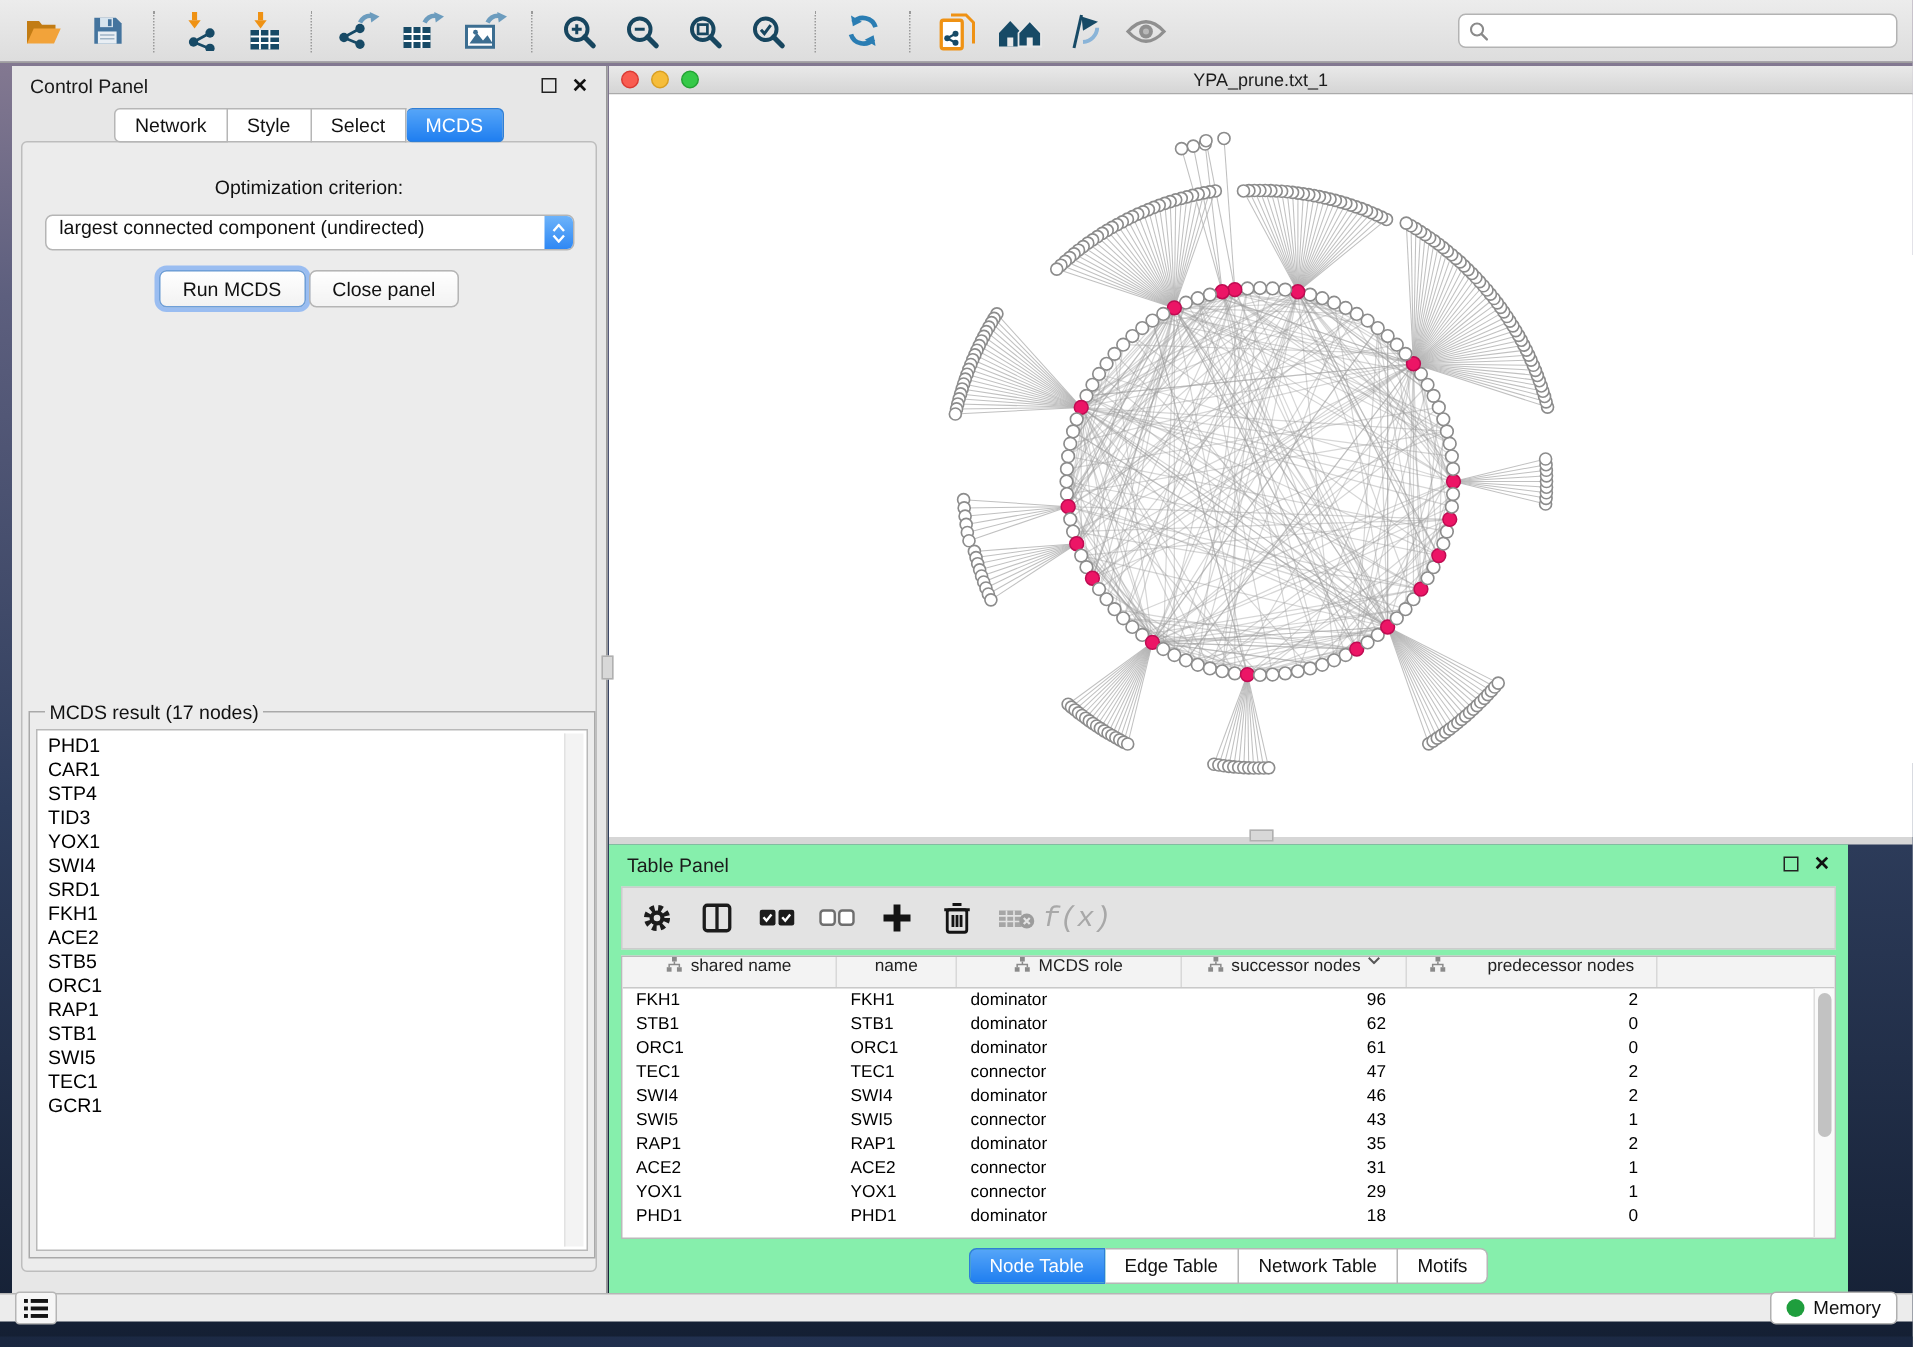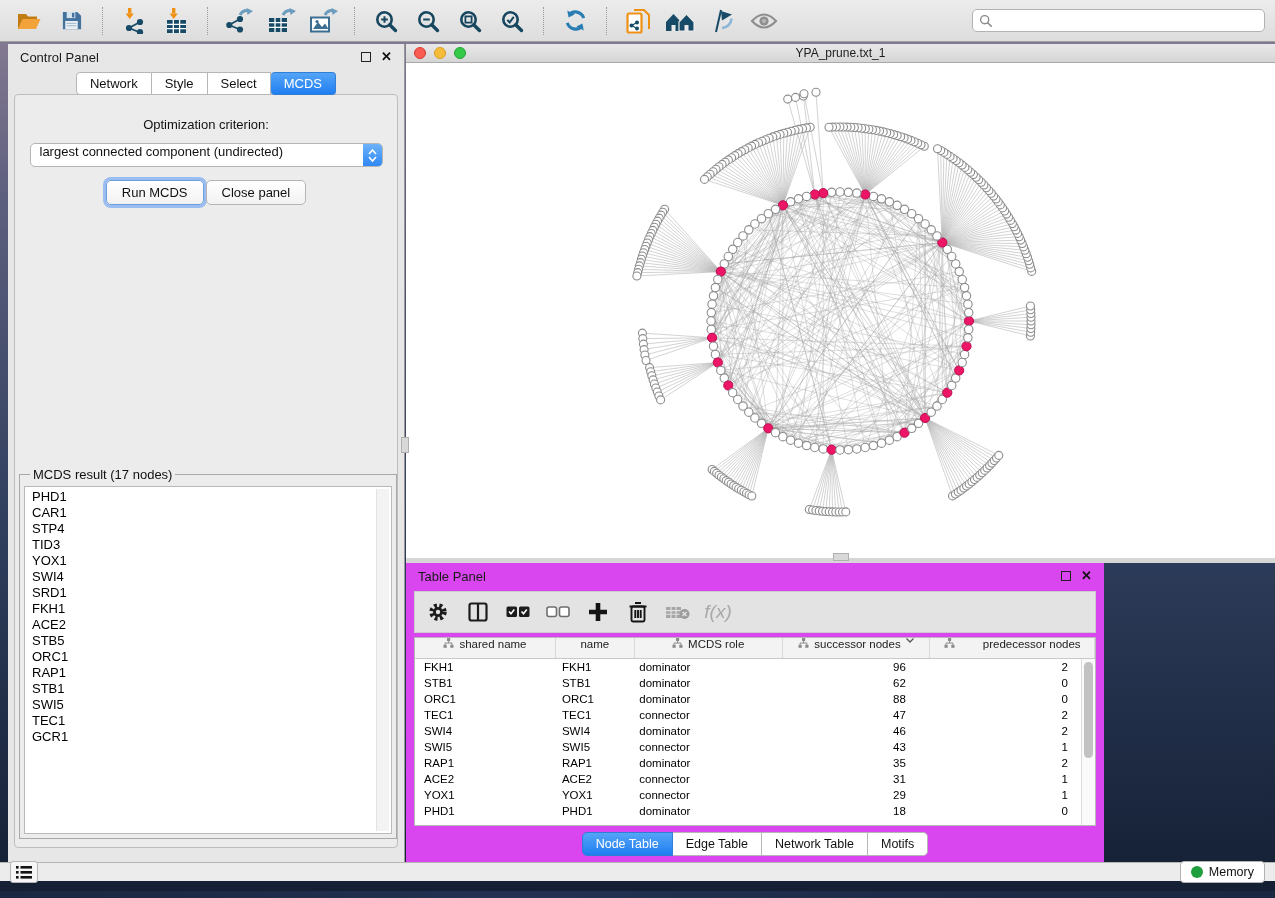--- a/index.html
+++ b/index.html
@@ -66,26 +66,26 @@
   .light.green{background:#35c948;border:1px solid #24a334;}
   .nw-name{position:absolute;left:0;right:0;text-align:center;font-size:12px;color:#1c1c1c;}
   .net-canvas{position:relative;width:869px;height:495px;background:#fff;overflow:hidden;}
 
   
   .vsplit-grip{position:absolute;left:401px;top:437px;width:8px;height:16px;background:#d8d8d8;border:1px solid #b0b0b0;z-index:5;}
   .hsplit{position:absolute;left:406px;top:558px;width:869px;height:5px;background:#d6d6d6;}
   .hsplit-grip{position:absolute;left:427px;top:-5px;width:16px;height:8px;background:#d8d8d8;border:1px solid #b0b0b0;}
 
   
-  .table-panel{position:absolute;left:406px;top:563px;width:698px;height:299px;background:#d946ef;
+  .table-panel{position:absolute;left:406px;top:563px;width:826px;height:299px;background:#86efac;
     display:flex;flex-direction:column;}
   .tp-toolbar{margin:2px 8px 0 8px;height:42px;background:#e3e3e3;border:1px solid #cccccc;
     display:flex;align-items:center;gap:10px;padding:0 8px;}
   .tp-ib{width:30px;height:30px;display:flex;align-items:center;justify-content:center;}
-  .fx{font-family:Liberation Sans, sans-serif;font-style:italic;font-size:19px;color:#a8a8a8;}
+  .fx{font-family:Liberation Mono, monospace;font-style:italic;font-size:19px;color:#a8a8a8;}
   .grid{margin:4px 8px 0 8px;height:189px;background:#fff;border:1px solid #b9b9b9;position:relative;overflow:hidden;}
   .ghead{display:flex;height:21px;background:#f3f3f3;border-bottom:1px solid #c9c9c9;}
   .gh{display:flex;align-items:flex-start;justify-content:center;gap:5px;font-size:11.5px;color:#222;
     border-right:1px solid #d8d8d8;}
   .gh .lbl{white-space:nowrap;}
   .c0{width:143px;} .c1{width:80px;} .c2{width:150px;} .c3{width:150px;} .c4{width:167px;gap:28px;} .cf{flex:1;border-right:none;}
   .tbody{position:absolute;left:0;right:14px;top:21px;bottom:0;}
   .trow{display:flex;height:16px;align-items:center;}
   .tcell{font-size:11.5px;color:#000;overflow:hidden;white-space:nowrap;}
   .tcell.c0,.tcell.c1,.tcell.c2{padding-left:9px;text-align:left;}
@@ -1267,21 +1267,21 @@
           <div class="tcell c0">STB1</div>
           <div class="tcell c1">STB1</div>
           <div class="tcell c2">dominator</div>
           <div class="tcell c3">62</div>
           <div class="tcell c4">0</div>
         </div>
         <div class="trow">
           <div class="tcell c0">ORC1</div>
           <div class="tcell c1">ORC1</div>
           <div class="tcell c2">dominator</div>
-          <div class="tcell c3">88</div>
+          <div class="tcell c3">61</div>
           <div class="tcell c4">0</div>
         </div>
         <div class="trow">
           <div class="tcell c0">TEC1</div>
           <div class="tcell c1">TEC1</div>
           <div class="tcell c2">connector</div>
           <div class="tcell c3">47</div>
           <div class="tcell c4">2</div>
         </div>
         <div class="trow">

